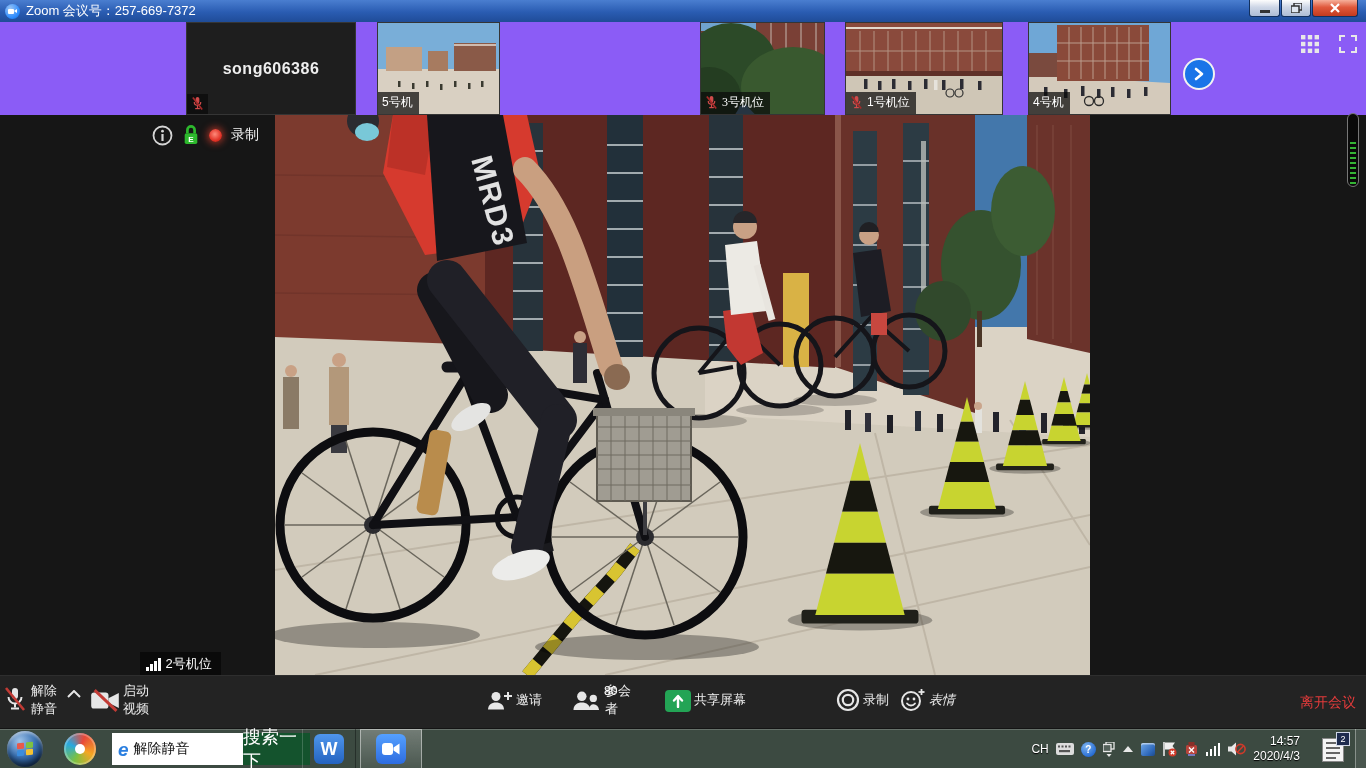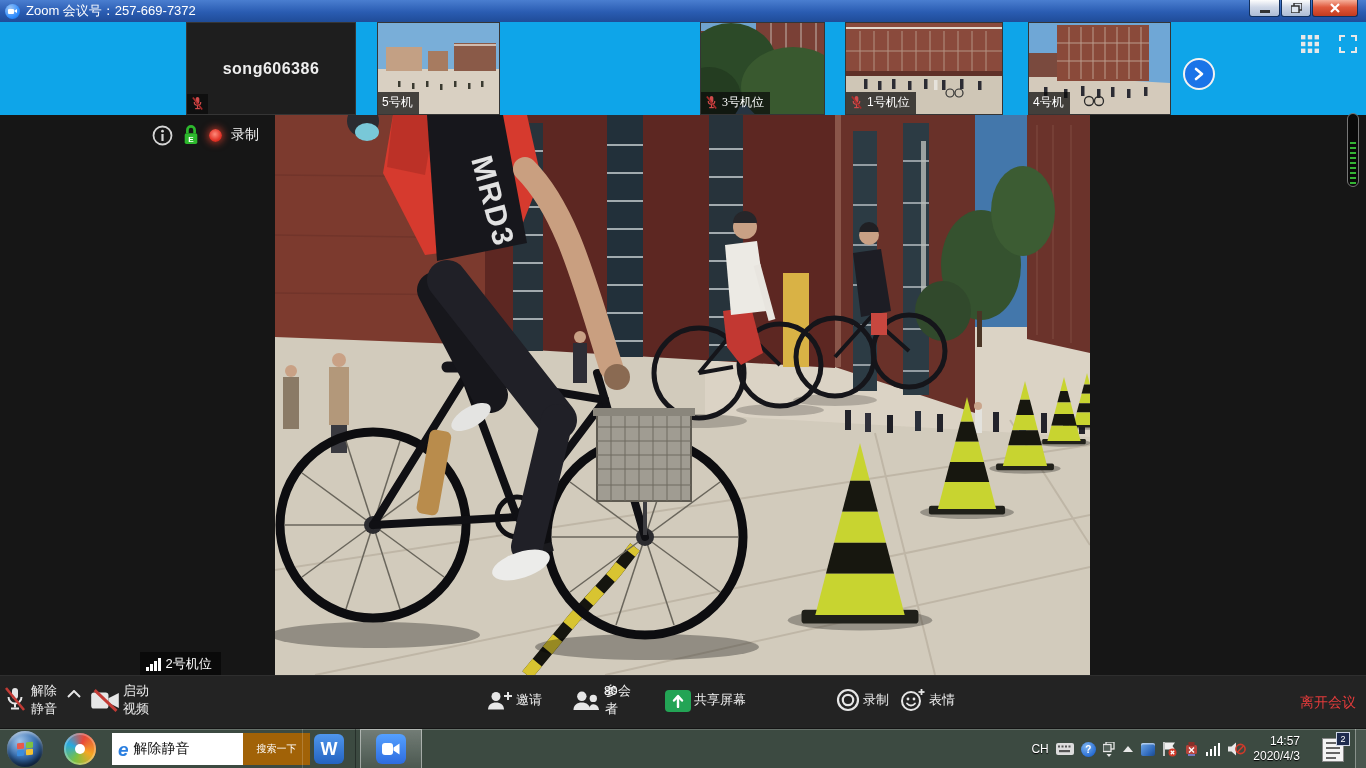--- a/index.html
+++ b/index.html
@@ -13,21 +13,21 @@
     background:radial-gradient(circle at 35% 30%,#9cc4f2,#2d8cff 65%,#1668c8);position:relative;}
   .titlebar .app-ico:before{content:"";position:absolute;left:3px;top:5px;width:6px;height:5px;background:#fff;border-radius:1px;}
   .titlebar .app-ico:after{content:"";position:absolute;left:9px;top:5.5px;border-left:3px solid #fff;border-top:2px solid transparent;border-bottom:2px solid transparent;transform:scaleX(-1);}
   .wincontrols{position:absolute;right:8px;top:0;display:flex;}
   .winbtn{height:16px;border:1px solid #12305e;border-top:none;display:flex;align-items:center;justify-content:center;
     background:linear-gradient(180deg,#fdfdfd,#cdd6e6 45%,#aebdd6);border-radius:0 0 3px 3px;margin-left:1px;color:#222;}
   .winbtn.min{width:29px}.winbtn.max{width:28px}
   .winbtn.close{width:44px;background:linear-gradient(180deg,#f6b09a,#e0593c 45%,#c23a1e);color:#fff;}
   .winbtn svg{display:block}
   
-  .filmstrip{position:absolute;left:0;top:22px;width:1366px;height:93px;background:#0ea5e9;}
+  .filmstrip{position:absolute;left:0;top:22px;width:1366px;height:93px;background:#8b5cf6;}
   .thumb{position:absolute;top:0;height:93px;background:#1d1d1d;border:1px solid #353535;box-sizing:border-box;overflow:hidden;}
   .thumb svg{display:block}
   .thumb .chip{position:absolute;left:0;bottom:0;background:rgba(10,10,10,.72);color:#fff;
     font-size:12px;padding:2px 6px 3px 4px;display:flex;align-items:center;gap:4px;white-space:nowrap;}
   .thumb .chip.icon-only{padding:2px 4px 3px 4px;}
   .name-center{position:absolute;inset:0;display:flex;align-items:center;justify-content:center;
     color:#eee;font-size:16px;font-weight:bold;letter-spacing:.5px;}
   .next-btn{position:absolute;left:1183px;top:36px;width:32px;height:32px;border-radius:50%;
     background:#1a74e8;border:2px solid #f2f2f2;box-sizing:border-box;display:flex;align-items:center;justify-content:center;}
   .strip-ico{position:absolute;top:13px;width:18px;height:18px;}
@@ -72,21 +72,21 @@
   .flag{position:relative;width:16px;height:14px;}
   .flag i{position:absolute;width:7px;height:6px;border-radius:1px;}
   .sogou{position:absolute;left:64px;top:4px;width:32px;height:32px;border-radius:50%;position:absolute;
     background:conic-gradient(from 20deg,#e8483a,#f5a623 95deg,#7ac143 185deg,#28a8e0 275deg,#e8483a);
     box-shadow:inset 0 0 0 2px rgba(255,255,255,.25);}
   .sogou:after{content:"";position:absolute;left:11px;top:11px;width:10px;height:10px;border-radius:50%;background:#fff;}
   .searchbox{position:absolute;left:112px;top:4px;height:32px;display:flex;}
   .search-left{width:131px;background:#fff;display:flex;align-items:center;gap:5px;padding-left:6px;box-sizing:border-box;
     color:#111;font-size:14px;}
   .e-ico{color:#2a7fe0;font-size:19px;font-weight:bold;font-style:italic;line-height:1;}
-  .search-btn{width:67px;background:#a16207;color:#fff;font-size:10px;display:flex;align-items:center;justify-content:center;}
+  .search-btn{width:67px;background:#14532d;color:#fff;font-size:18px;display:flex;align-items:center;justify-content:center;}
   .task-app{position:absolute;top:0;height:40px;display:flex;align-items:center;justify-content:center;
     border-left:1px solid rgba(255,255,255,.18);border-right:1px solid rgba(0,0,0,.35);box-sizing:border-box;}
   .task-app.active{background:linear-gradient(180deg,rgba(255,255,255,.28),rgba(255,255,255,.08));
     border:1px solid rgba(255,255,255,.45);}
   .appsq{width:30px;height:30px;border-radius:6px;display:flex;align-items:center;justify-content:center;}
   .wps{background:linear-gradient(180deg,#4f96ec,#2463c0);color:#fff;font-weight:bold;font-size:18px;}
   .zoomsq{background:linear-gradient(180deg,#55a0ff,#2d6ce0);}
   .tray{position:absolute;right:66px;top:0;height:40px;display:flex;align-items:center;gap:7px;color:#fff;}
   .tray .t{font-size:12px;text-shadow:0 1px 1px #000;}
   .clock{text-align:right;font-size:12px;line-height:1.25;text-shadow:0 1px 1px #000;}
@@ -637,21 +637,21 @@
     <div class="tb-btn" style="left:827px;width:62px;">
       <div class="tb-ico">
         <svg viewBox="0 0 24 24" width="24" height="24">
           <circle cx="12" cy="12" r="10" fill="none" stroke="#e6e6e6" stroke-width="2.2"></circle>
           <circle cx="12" cy="12" r="5.2" fill="none" stroke="#e6e6e6" stroke-width="2.2"></circle>
         </svg>
       </div>
       <span>录制</span>
     </div>
 
-    <div class="tb-btn" style="left:893px;width:62px;">
+    <div class="tb-btn" style="left:893px;width:62px;font-style:italic;">
       <div class="tb-ico">
         <svg viewBox="0 0 26 24" width="26" height="24">
           <circle cx="11" cy="13" r="9" fill="none" stroke="#e6e6e6" stroke-width="2"></circle>
           <circle cx="8" cy="11" r="1.4" fill="#e6e6e6"></circle>
           <circle cx="14" cy="11" r="1.4" fill="#e6e6e6"></circle>
           <path d="M7 15.5a5 5 0 0 0 8 0" fill="none" stroke="#e6e6e6" stroke-width="1.8" stroke-linecap="round"></path>
           <line x1="21.5" y1="1" x2="21.5" y2="7" stroke="#e6e6e6" stroke-width="1.8"></line>
           <line x1="18.5" y1="4" x2="24.5" y2="4" stroke="#e6e6e6" stroke-width="1.8"></line>
         </svg>
       </div>

